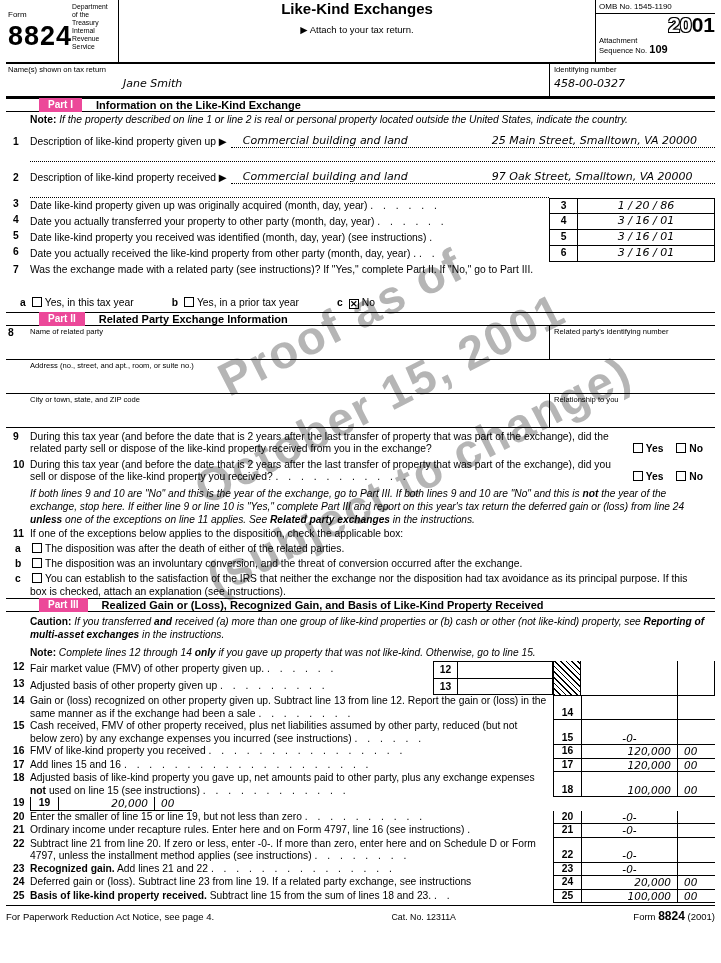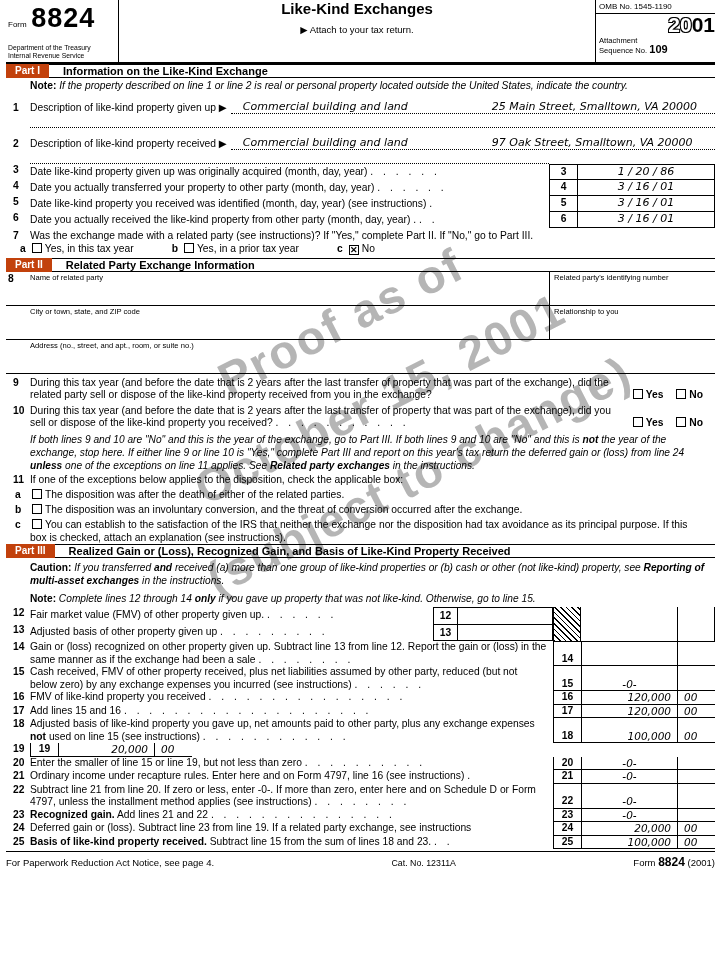--- a/index.html
+++ b/index.html
@@ -10,21 +10,21 @@
   
   .watermark { position:absolute; left:70px; top:270px; width:620px; z-index:0;
     transform:rotate(-27deg); text-align:center; color:#a3a3a3; opacity:.8;
     font-weight:bold; font-size:47px; line-height:86px; letter-spacing:2px;
     pointer-events:none; white-space:nowrap; }
   .content { position:relative; z-index:1; }
 
   
   .header { display:flex; border-bottom:2.5px solid #000; height:64px; }
   .h-left { width:113px; border-right:1.5px solid #000; padding:3px 10px 2px 2px;
-    display:flex; flex-direction:column; justify-content:space-between; }
+    display:flex; flex-direction:row; justify-content:space-between; }
   .form-word { font-size:8px; }
   .form-num-big { font-size:27px; font-weight:bold; letter-spacing:1px; }
   .dept { font-size:6.8px; line-height:8px; }
   .h-center { flex:1; text-align:center; padding-top:0; }
   .title { font-size:15px; font-weight:bold; }
   .subtitle { font-size:11px; font-weight:bold; margin-top:6px; }
   .attach { font-size:9.5px; margin-top:7px; }
   .h-right { width:120px; border-left:1.5px solid #000; font-size:8px; }
   .omb { padding:2px 3px; border-bottom:1.2px solid #000; }
   .year-row { text-align:right; font-weight:bold; font-size:21px; line-height:22px; }
@@ -37,22 +37,22 @@
   .name-left { flex:1; padding:1px 2px; }
   .name-right { width:166px; border-left:1.2px solid #000; padding:1px 4px; }
   .flabel { font-size:7.6px; }
   .entry { font-family:"DejaVu Sans", sans-serif; font-style:italic; font-size:11px; }
   .name-val { margin:3px 0 0 115px; }
   .id-val { margin-top:3px; }
 
   
   .partbar { display:flex; align-items:center; border-bottom:1.6px solid #000;
     border-top:1px solid #000; height:14px; }
-  .part-label { background:#c2410c; color:#fff; font-weight:bold; font-size:10px;
-    padding:0 9px; height:14px; line-height:14px; }
+  .part-label { background:#ec4899; color:#fff; font-weight:bold; font-size:10px;
+    padding:0 9px; height:14px; line-height:14px;margin-left:33px; }
   .part-title { font-weight:bold; font-size:11px; margin-left:14px; }
 
   
   .ln { display:flex; font-size:10.3px; line-height:12.5px; }
   .lnum { width:24px; text-align:left; padding-left:7px; font-weight:bold; flex:none; }
   .ltext { flex:1; }
   .dots { word-spacing:5px; letter-spacing:1px; }
   .noteline { font-size:10.3px; font-style:italic; padding:2px 0 1px 24px; }
   .noteline b { font-style:normal; }
 
@@ -69,21 +69,21 @@
   .daterow .ltext { padding-top:2px; }
   .dbox { width:166px; display:flex; flex:none; border:1.3px solid #000; border-top:none; }
   .daterow.first .dbox { border-top:1.3px solid #000; }
   .dnum { width:28px; border-right:1.3px solid #000; font-weight:bold; text-align:center; line-height:14px; }
   .dval { flex:1; text-align:center; line-height:14px; }
 
   
   .cb { display:inline-block; width:10px; height:10px; border:1.3px solid #000;
     vertical-align:-1px; margin:0 3px 0 2px; text-align:center; }
   .cb .mark { display:block; font-size:9px; line-height:9px; font-weight:bold; }
-  .cbrow { display:flex; height:15px; font-size:10.3px; padding-left:14px; }
+  .cbrow { display:flex; height:15px; font-size:10.3px; padding-left:14px;margin-top:20px; }
   .cbrow .item { margin-right:38px; }
   .cbrow .letter { font-weight:bold; margin-right:4px; }
   .ynwrap { white-space:nowrap; font-size:10.3px; }
   .ynwrap b { margin-right:8px; }
 
   
   .r8 { display:flex; border-bottom:1.1px solid #000; height:34px; font-size:7.6px; }
   .r8 .cell-l { flex:1; padding:1px 2px; display:flex; }
   .r8 .cell-r { width:166px; border-left:1.1px solid #000; padding:1px 4px; }
   .r8 .num8 { width:22px; font-weight:bold; font-size:10.3px; flex:none; }
@@ -163,20 +163,30 @@
       <div class="h-right">
         <div class="omb">OMB No. 1545-1190</div>
         <div class="year-row"><span class="yr-outline">20</span><span>01</span></div>
         <div class="att-row">
           <div>Attachment</div>
           <div><span>Sequence No.</span> <span class="seq-num">109</span></div>
         </div>
       </div>
     </div>
 
+    <div class="name-row">
+      <div class="name-left">
+        <div class="flabel">Name(s) shown on tax return</div>
+        <div class="entry name-val">Jane Smith</div>
+      </div>
+      <div class="name-right">
+        <div class="flabel">Identifying number</div>
+        <div class="entry id-val">458-00-0327</div>
+      </div>
+    </div>
 
     <div class="partbar">
       <span class="part-label">Part I</span>
       <span class="part-title">Information on the Like-Kind Exchange</span>
     </div>
     <div class="noteline">
       <b>Note:</b><span> If the property described on line 1 or line 2 is real or personal property located outside the United States, indicate the country.</span>
     </div>
 
     <div class="ln descrow">
@@ -256,34 +266,34 @@
     <div class="r8">
       <div class="cell-l">
         <span class="num8">8</span>
         <span class="flabel">Name of related party</span>
       </div>
       <div class="cell-r">
         <span class="flabel">Related party's identifying number</span>
         <div class="entry"></div>
       </div>
     </div>
+    <div class="r8">
+      <div class="cell-l">
+          <span class="num8"></span>
+        <span class="flabel">Address (no., street, and apt., room, or suite no.)</span>
+      </div>
+    </div>
     <div class="r8 last">
       <div class="cell-l">
           <span class="num8"></span>
         <span class="flabel">City or town, state, and ZIP code</span>
       </div>
       <div class="cell-r">
         <span class="flabel">Relationship to you</span>
         <div class="entry"></div>
-      </div>
-    </div>
-    <div class="r8">
-      <div class="cell-l">
-          <span class="num8"></span>
-        <span class="flabel">Address (no., street, and apt., room, or suite no.)</span>
       </div>
     </div>
 
     <div class="ln q">
       <span class="lnum">9</span>
       <span class="ltext">
         <span class="qtext">During this tax year (and before the date that is 2 years after the last transfer of property that was part of the exchange), did the related party sell or dispose of the like-kind property received from you in the exchange?</span>
         <span class="yn ynwrap">
           <span class="cb"><span class="mark"></span></span><b>Yes</b>
           <span class="cb"><span class="mark"></span></span><b>No</b>

